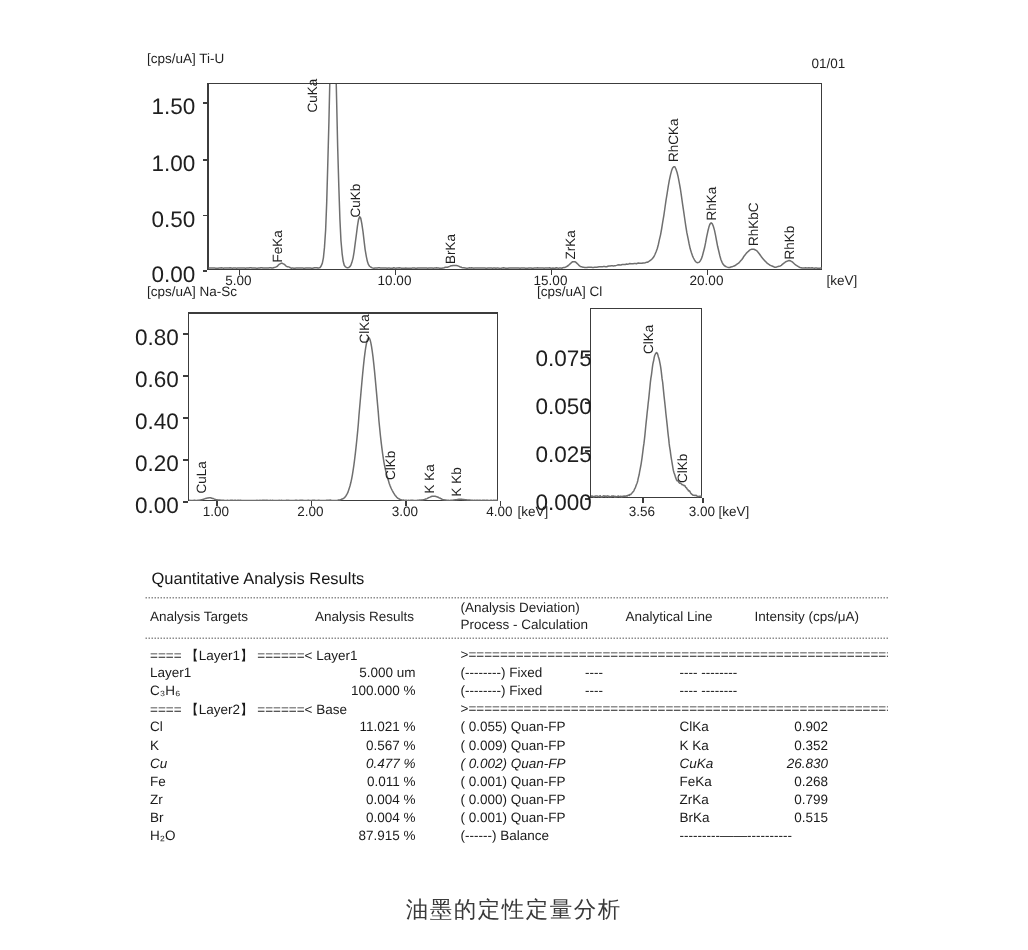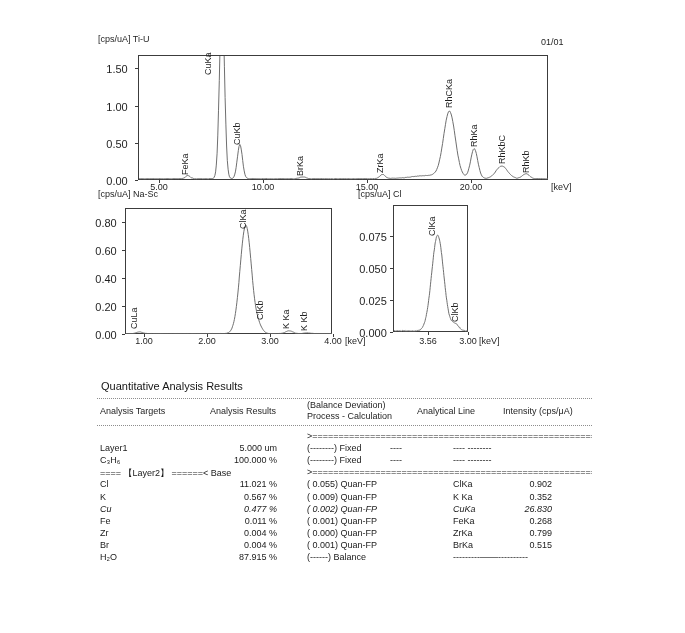--- a/index.html
+++ b/index.html
@@ -2,21 +2,21 @@
 <html><head>
 <meta charset="utf-8">
 <style>
   html,body{margin:0;padding:0;background:#fff;}
   #app{position:relative;width:685px;height:633px;background:#ffffff;overflow:hidden;
        font-family:"Liberation Sans","DejaVu Sans",sans-serif;color:#1f1f1f;}
   .chartgroup{position:absolute;left:0;top:0;width:685px;height:633px;pointer-events:none;}
   .plotsvg{position:absolute;left:0;top:0;}
   .lbl{position:absolute;font-size:9px;white-space:nowrap;color:#1f1f1f;}
   .xt{position:absolute;font-size:9px;width:30px;text-align:center;white-space:nowrap;color:#1f1f1f;}
-  .yt{position:absolute;font-size:11px;width:32px;text-align:center;white-space:nowrap;color:#1f1f1f;}
+  .yt{position:absolute;font-size:15px;width:32px;text-align:left;white-space:nowrap;color:#1f1f1f;}
   .pk{position:absolute;font-size:9px;line-height:10px;white-space:nowrap;color:#1f1f1f;
       writing-mode:vertical-rl;transform:translateY(-100%) rotate(180deg);}
   #qtable{position:absolute;left:0;top:0;width:685px;height:567px;}
   .ttitle{position:absolute;left:101px;top:380px;font-size:11px;color:#161616;white-space:nowrap;}
   .dashline{position:absolute;left:97px;width:495px;height:0;border-top:1px dotted #8d8d8d;}
   .hdr{position:absolute;font-size:9px;white-space:nowrap;color:#1f1f1f;}
   .trow{position:absolute;left:0;width:685px;height:12px;font-size:9px;color:#1a1a1a;}
   .tc{position:absolute;top:0;white-space:nowrap;}
   .tc1{left:100px;}
   .tc2{left:170px;width:107px;text-align:right;}
@@ -135,27 +135,28 @@
         <div class="pk" style="left: 427px; top: 236px;">ClKa</div>
         <div class="pk" style="left: 450px; top: 322px;">ClKb</div>
       </div>
     </div>
 
   <div id="qtable">
     <div class="ttitle">Quantitative Analysis Results</div>
     <div class="dashline" style="top:398px"></div>
     <div class="hdr" style="left:100px;top:406px">Analysis Targets</div>
     <div class="hdr" style="left:210px;top:406px">Analysis Results</div>
-    <div class="hdr" style="left:307px;top:400px">(Balance Deviation)</div>
+    <div class="hdr" style="left:307px;top:400px">(Analysis Deviation)</div>
     <div class="hdr" style="left:307px;top:411px">Process - Calculation</div>
     <div class="hdr" style="left:417px;top:406px">Analytical Line</div>
     <div class="hdr" style="left:503px;top:406px">Intensity (cps/μA)</div>
     <div class="dashline" style="top:425px"></div>
     <div id="trows">
         <div class="trow" style="top: 431px;">
+          <span class="tc tc1">==== 【Layer1】 ======&lt; Layer1</span>
           <span class="tc eqfill">&gt;===============================================================================================</span>
         </div>
         <div class="trow" style="top: 443px;">
           <span class="tc tc1">Layer1</span>
           <span class="tc tc2">5.000 um</span>
           <span class="tc tc3">(--------) Fixed</span>
           <span class="tc tc3b">----</span>
           <span class="tc tc4">---- --------</span>
         </div>
         <div class="trow" style="top: 455px;">
@@ -213,13 +214,14 @@
         </div>
         <div class="trow" style="top: 552px;">
           <span class="tc tc1">H₂O</span>
           <span class="tc tc2">87.915 %</span>
           <span class="tc tc3">(------) Balance</span>
           <span class="tc tc4">---------——----------</span>
         </div>
       </div>
   </div>
 
+  <div class="caption">油墨的定性定量分析</div>
 </div>
 
 </body></html>

